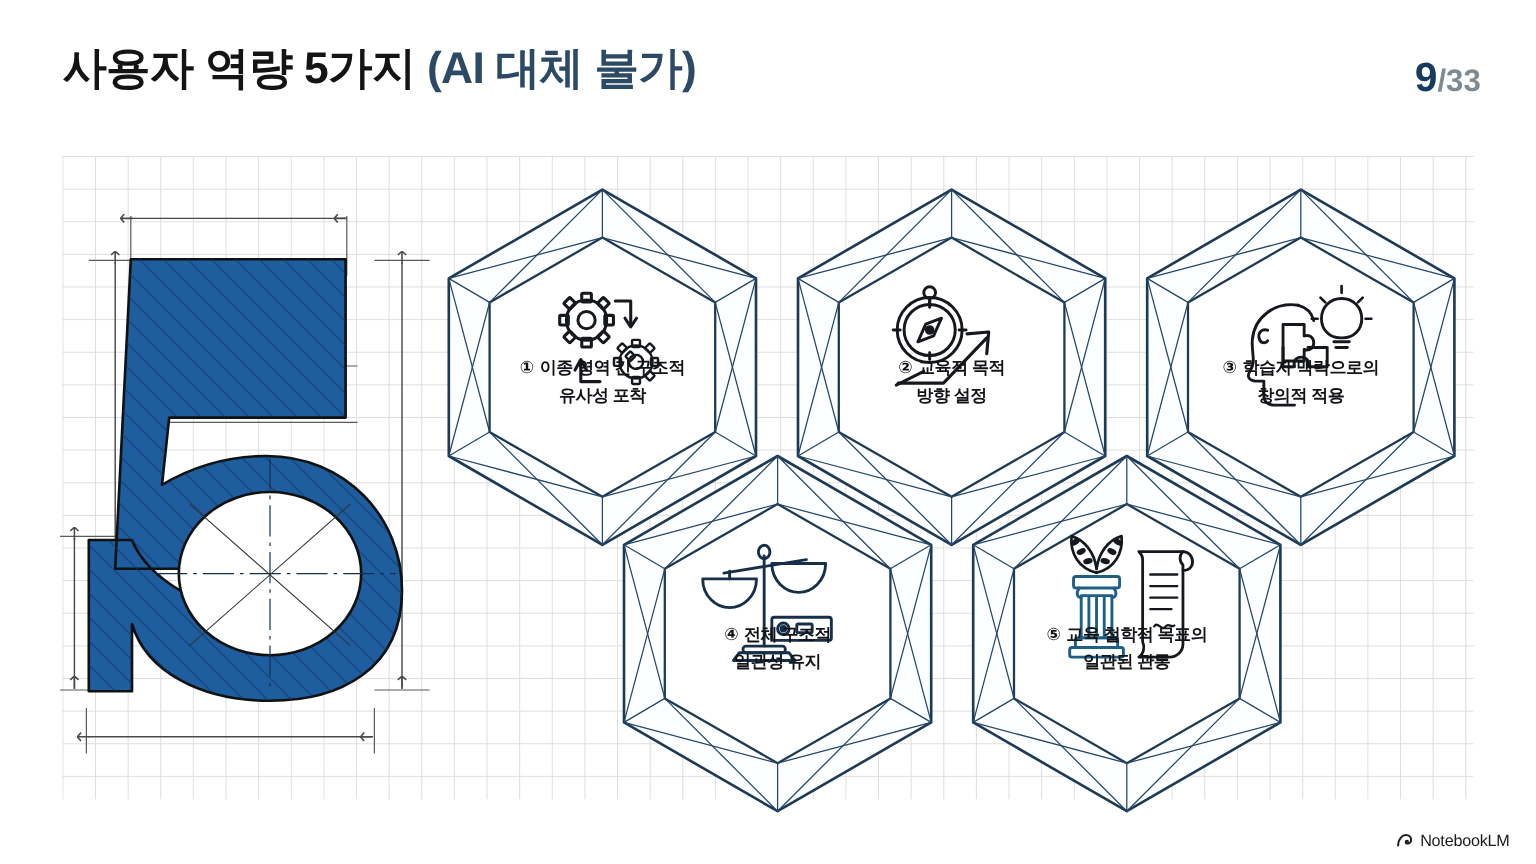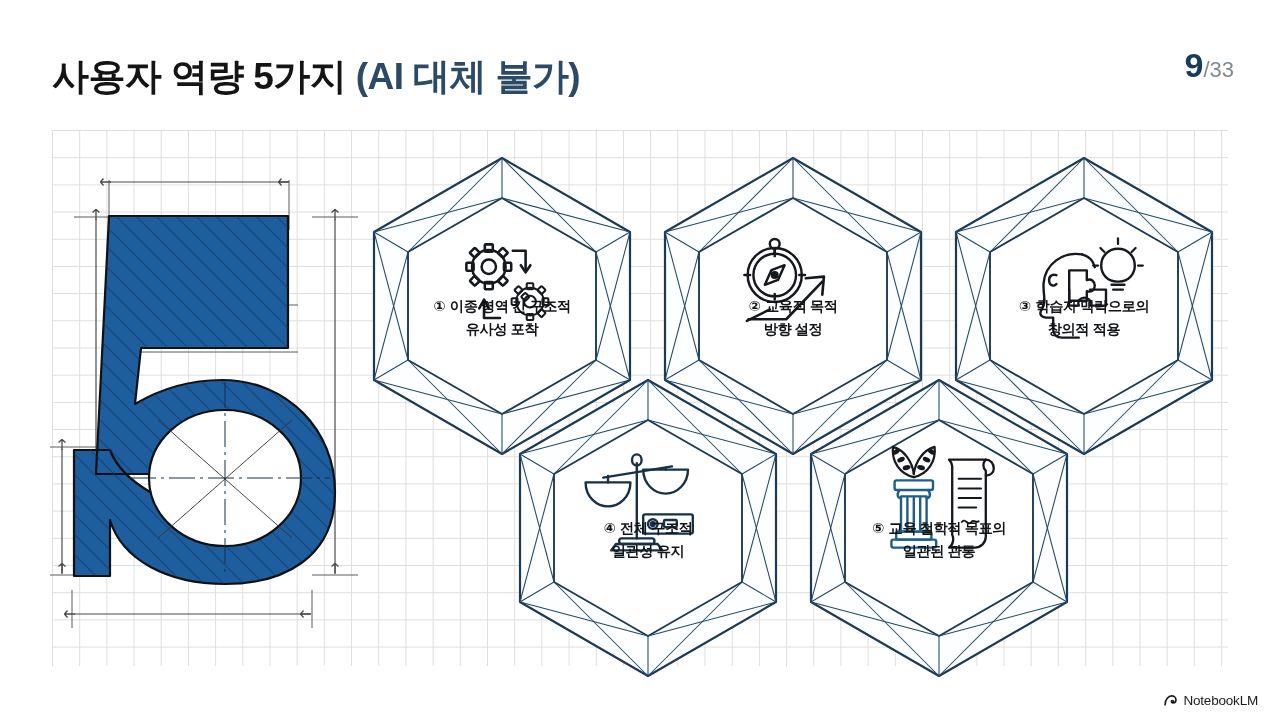--- a/index.html
+++ b/index.html
@@ -10,31 +10,31 @@
     font-family:"Liberation Sans","DejaVu Sans",sans-serif;
     position:relative;
   }
   #slide { position:absolute; inset:0; width:1280px; height:720px; }
 
   
   #header { position:absolute; left:0; top:0; width:1280px; height:118px; }
   #title {
     position:absolute; left:52px; top:38px;
     font-size:37px; font-weight:bold; letter-spacing:-0.6px;
-    white-space:nowrap; line-height:1;margin-top:20px;
+    white-space:nowrap; line-height:1;
   }
   #title .t-main { color:#141414; }
   #title .t-sub  { color:#2c4a66; }
 
   #pager {
     position:absolute; right:46px; top:48px;
     white-space:nowrap; line-height:1;
   }
   #pager .p-cur { font-size:34px; font-weight:bold; color:#173b5e; }
-  #pager .p-tot { font-size:22px; font-weight:normal; color:#7e8a93; }
+  #pager .p-tot { font-size:26px; font-weight:bold; color:#7e8a93; }
 
   
   #gridpaper {
     position:absolute; left:52px; top:130px;
     width:1176px; height:536px;
     background-image:
       linear-gradient(to right, #d8d8d8 1px, transparent 1px),
       linear-gradient(to bottom, #d8d8d8 1px, transparent 1px);
     background-size:27.2px 27.2px;
     background-position:0 0;

